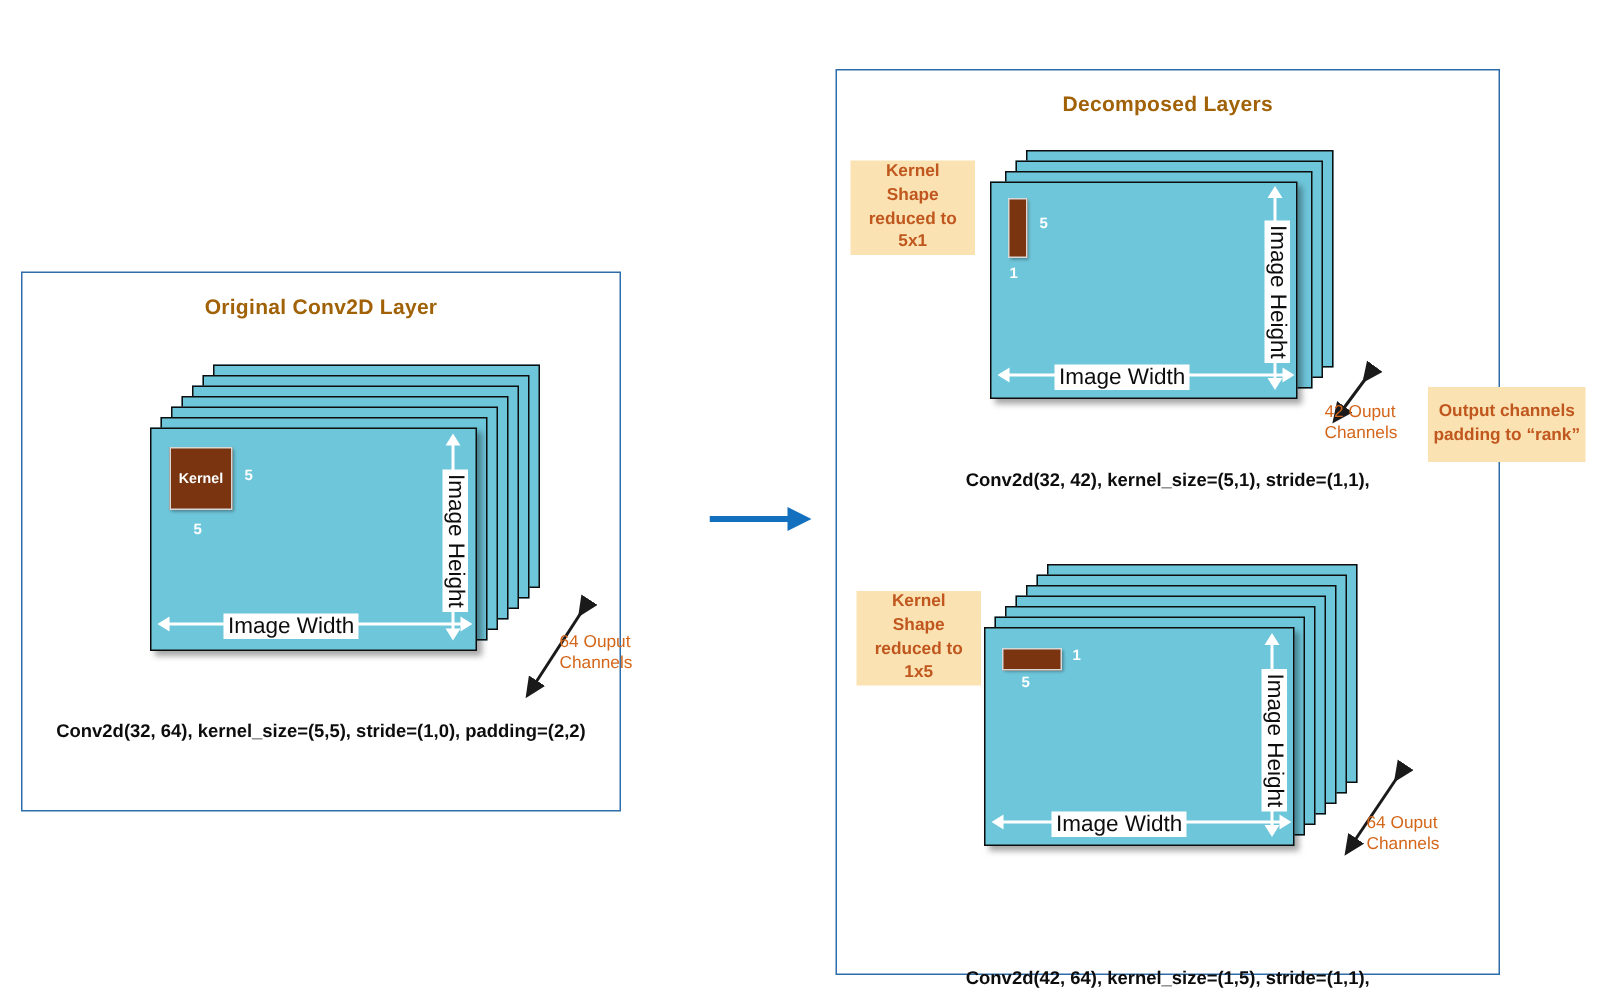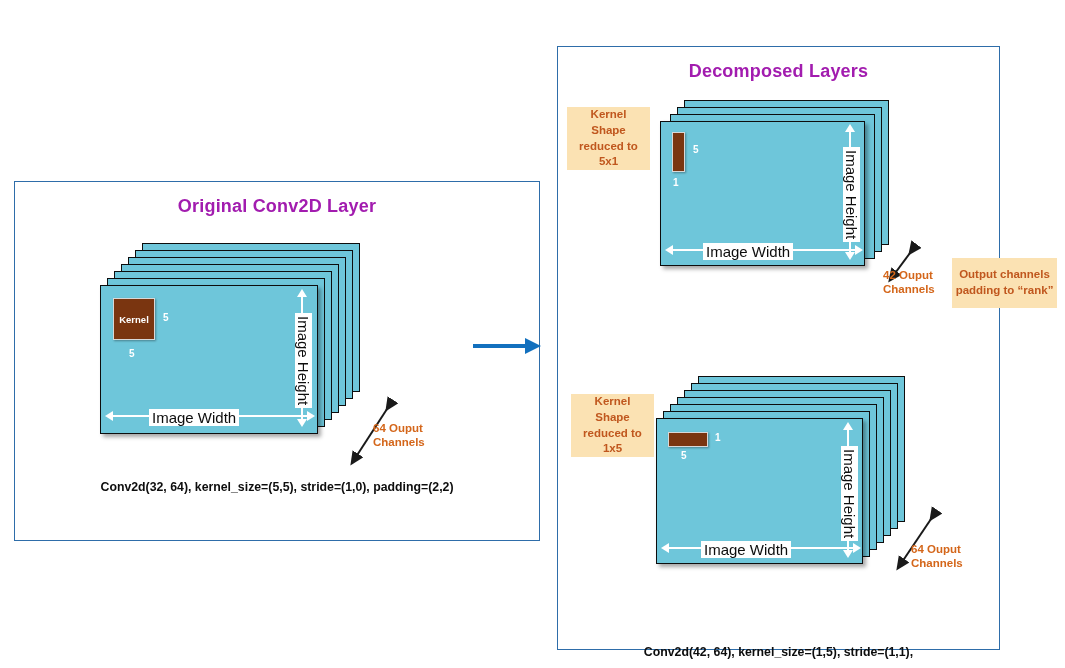--- a/index.html
+++ b/index.html
@@ -4,26 +4,26 @@
 <style>
   html,body{margin:0;padding:0;}
   body{
     width:1065px;height:668px;background:#ffffff;
     font-family:"Liberation Sans",sans-serif;
     position:relative;overflow:hidden;
   }
   .panel{
     position:absolute;border:1.5px solid #2E6DA9;background:#ffffff;box-sizing:border-box;
   }
-  #left-panel{left:14px;top:181px;width:526px;height:360px;}
+  #left-panel{left:14px;top:181px;width:400px;height:360px;}
   #right-panel{left:557px;top:46px;width:443px;height:604px;}
 
   .panel-title{
     position:absolute;left:0;right:0;text-align:center;
-    color:#a21caf;font-weight:bold;font-size:18px;letter-spacing:.2px;
+    color:#a16207;font-weight:bold;font-size:14px;letter-spacing:.2px;
   }
 
   
   .stack{position:absolute;}
   .sheet{
     position:absolute;background:#6EC6DA;border:1.6px solid #0d0d0d;box-sizing:border-box;
   }
   .sheet.front{box-shadow:3px 3px 4px rgba(0,0,0,.35);}
 
   .kernel{
@@ -53,21 +53,21 @@
   .m-label{
     position:absolute;background:#ffffff;color:#0d0d0d;
     font-size:15px;padding:0 3px;white-space:nowrap;line-height:1.15;
   }
   .m-label.vert{writing-mode:vertical-rl;text-orientation:mixed;padding:3px 0;}
 
   
   .chan-arrow{position:absolute;}
   .chan-arrow svg{display:block;overflow:visible;}
   .chan-label{
-    position:absolute;color:#D4661A;font-weight:bold;font-size:11.5px;
+    position:absolute;color:#D4661A;font-weight:normal;font-size:11.5px;
     line-height:1.25;white-space:nowrap;
   }
 
   
   .callout{
     position:absolute;background:#FBE2B3;color:#C0571E;
     font-weight:bold;font-size:11.5px;line-height:1.35;text-align:center;
     display:flex;align-items:center;justify-content:center;box-sizing:border-box;
   }
 
@@ -179,20 +179,21 @@
       </defs>
       <line x1="28" y1="6" x2="8" y2="33" stroke="#1a1a1a" stroke-width="2" marker-start="url(#ahR1a)" marker-end="url(#ahR1b)"></line>
     </svg>
   </div>
   <div class="chan-label" style="left:325px;top:221px;">
     <div>42 Ouput</div>
     <div>Channels</div>
   </div>
 
   <div class="caption" style="left:40px;right:40px;top:265px;">
+    <div>Conv2d(32, 42), kernel_size=(5,1), stride=(1,1),</div>
   </div>
 
   <div class="callout" style="left:13px;top:347px;width:83px;height:63px;">
     <div>
       <div>Kernel</div>
       <div>Shape</div>
       <div>reduced to</div>
       <div>1x5</div>
     </div>
   </div>

